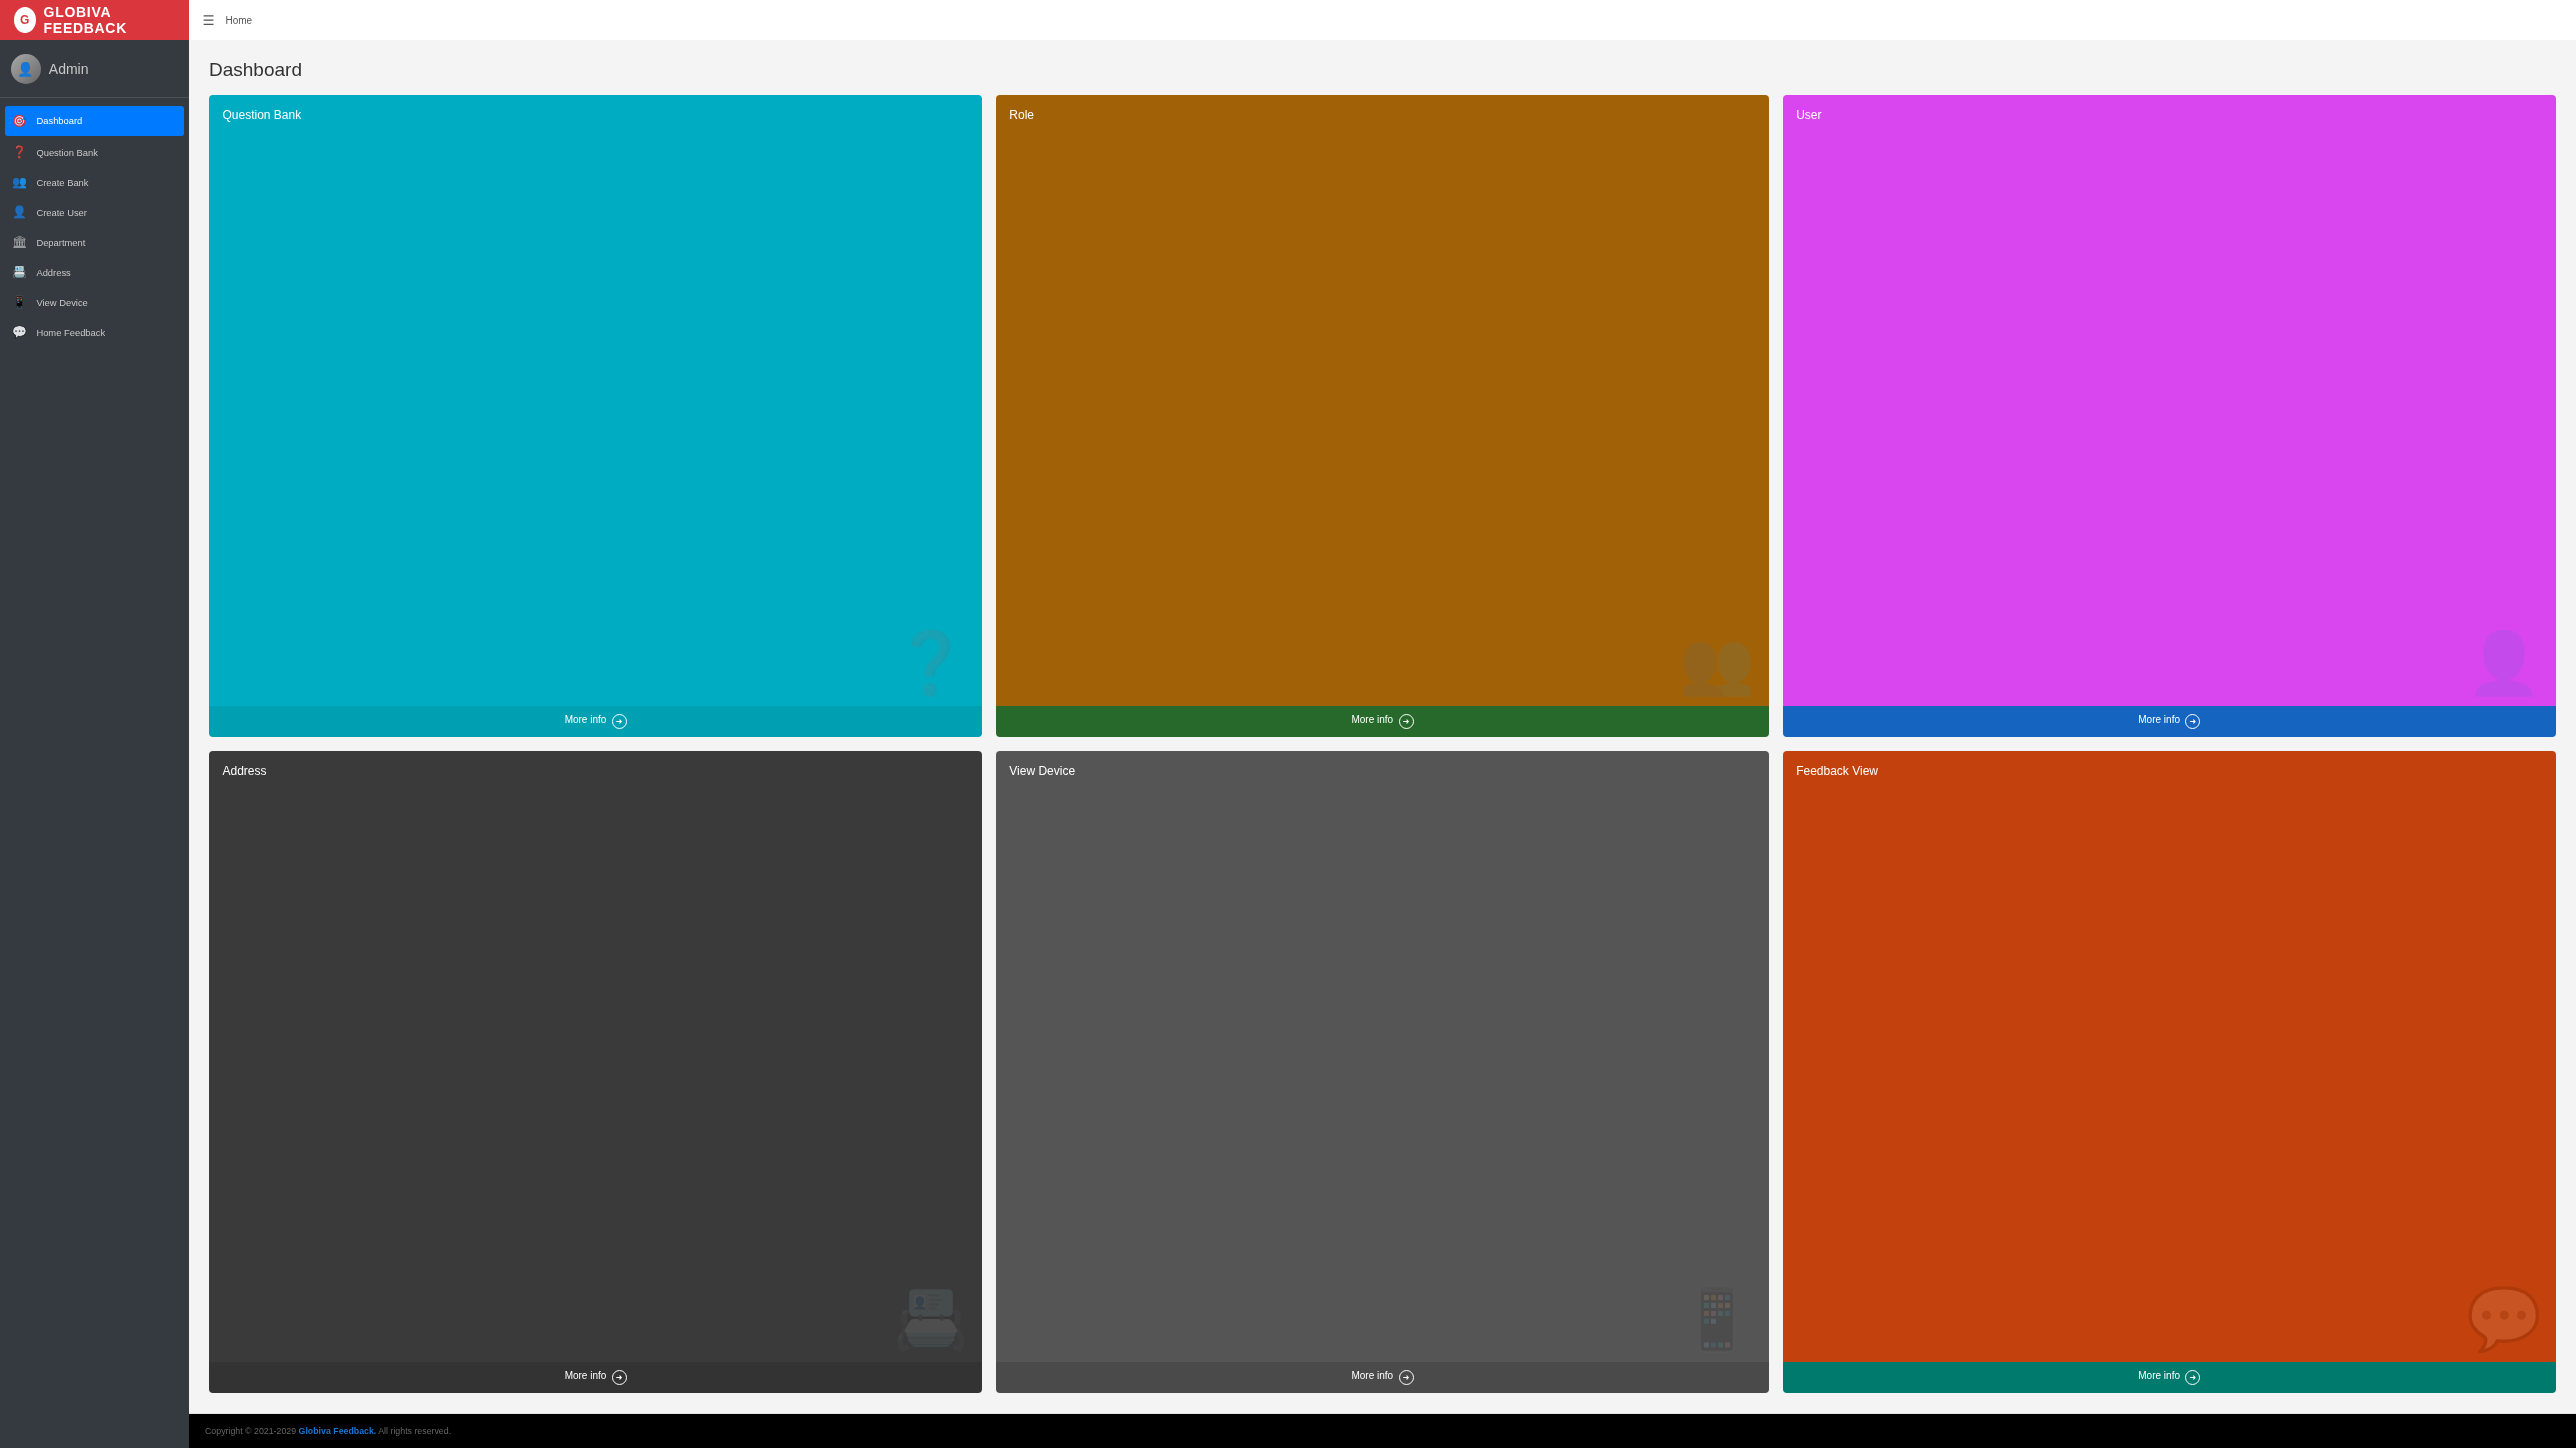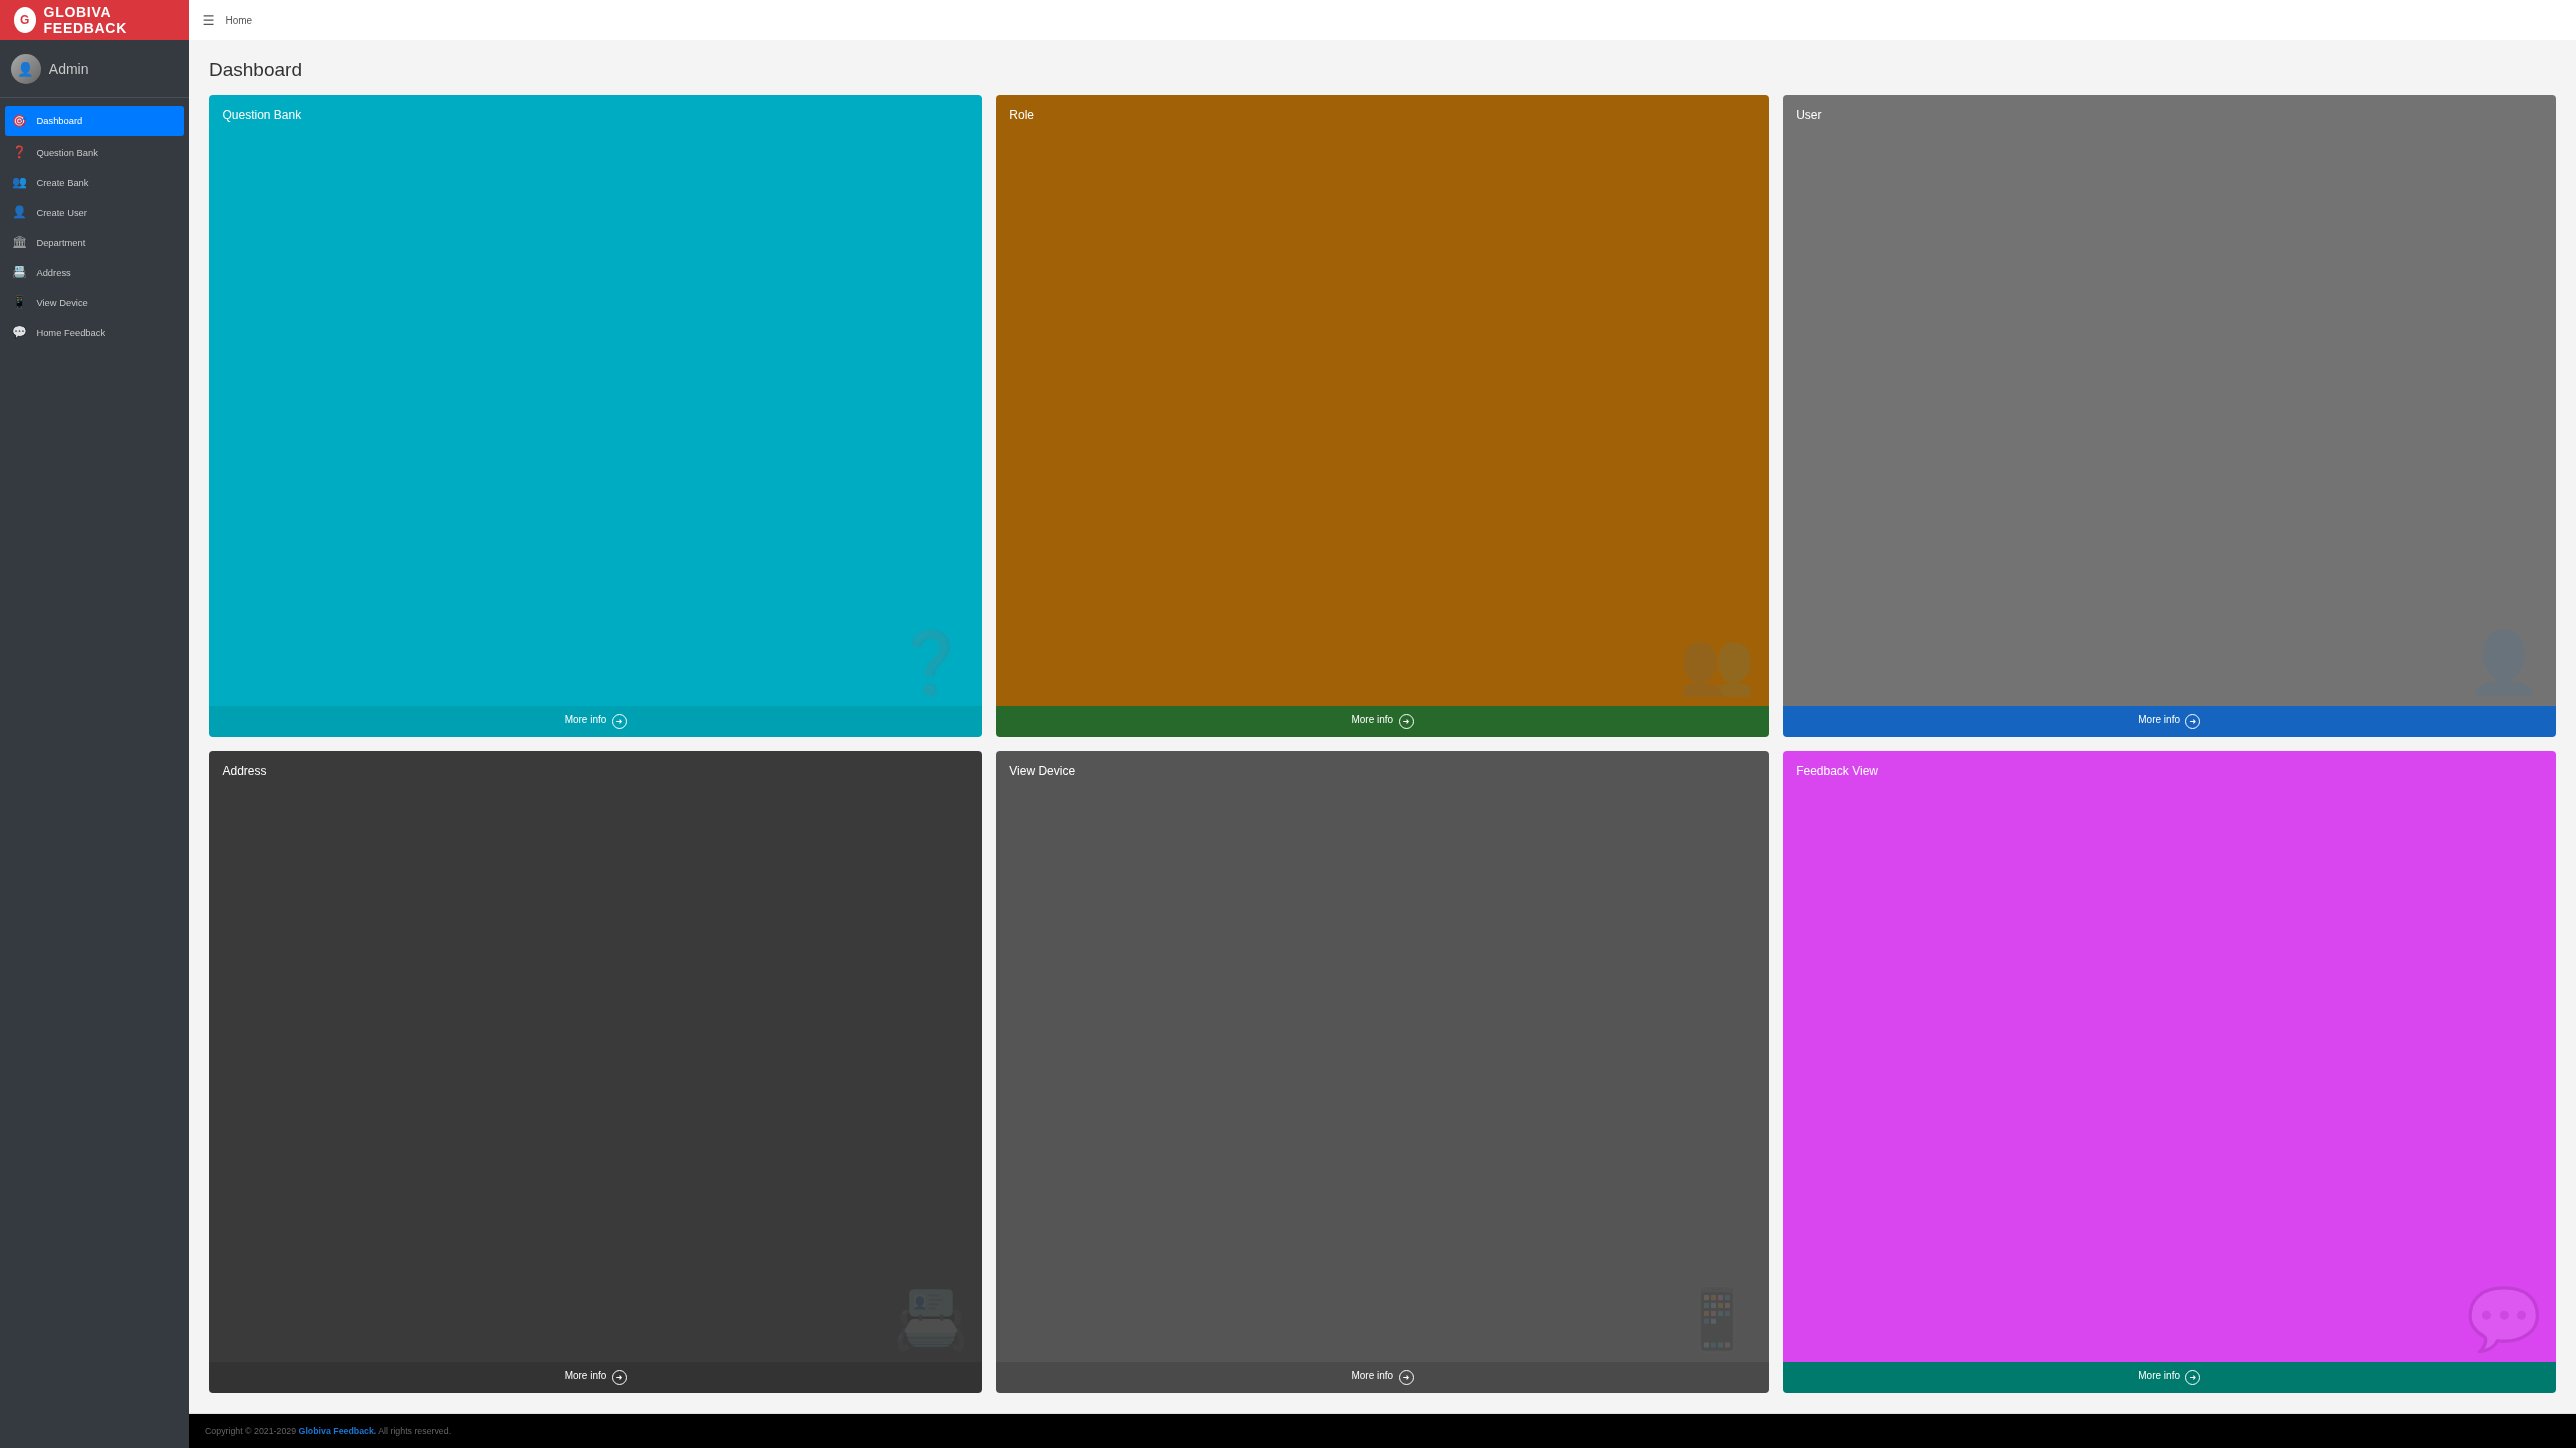--- a/index.html
+++ b/index.html
@@ -242,21 +242,21 @@
       <div class="card-body" style="background:#a16207">
         <span class="card-title">Role</span>
         <span class="card-bg-icon">👥</span>
       </div>
       <div class="card-footer" style="background:#27692b">
         <span>More info</span>
         <span class="card-arrow">➜</span>
       </div>
     </div>
         <div class="card">
-      <div class="card-body" style="background:#737373">
+      <div class="card-body" style="background:#d946ef">
         <span class="card-title">User</span>
         <span class="card-bg-icon">👤</span>
       </div>
       <div class="card-footer" style="background:#1565c0">
         <span>More info</span>
         <span class="card-arrow">➜</span>
       </div>
     </div>
         <div class="card">
       <div class="card-body" style="background:#3a3a3a">
@@ -272,21 +272,21 @@
       <div class="card-body" style="background:#555555">
         <span class="card-title">View Device</span>
         <span class="card-bg-icon">📱</span>
       </div>
       <div class="card-footer" style="background:#4a4a4a">
         <span>More info</span>
         <span class="card-arrow">➜</span>
       </div>
     </div>
         <div class="card">
-      <div class="card-body" style="background:#d946ef">
+      <div class="card-body" style="background:#c2410c">
         <span class="card-title">Feedback View</span>
         <span class="card-bg-icon">💬</span>
       </div>
       <div class="card-footer" style="background:#007a6d">
         <span>More info</span>
         <span class="card-arrow">➜</span>
       </div>
     </div>
       </div>
     <footer class="main-footer">

